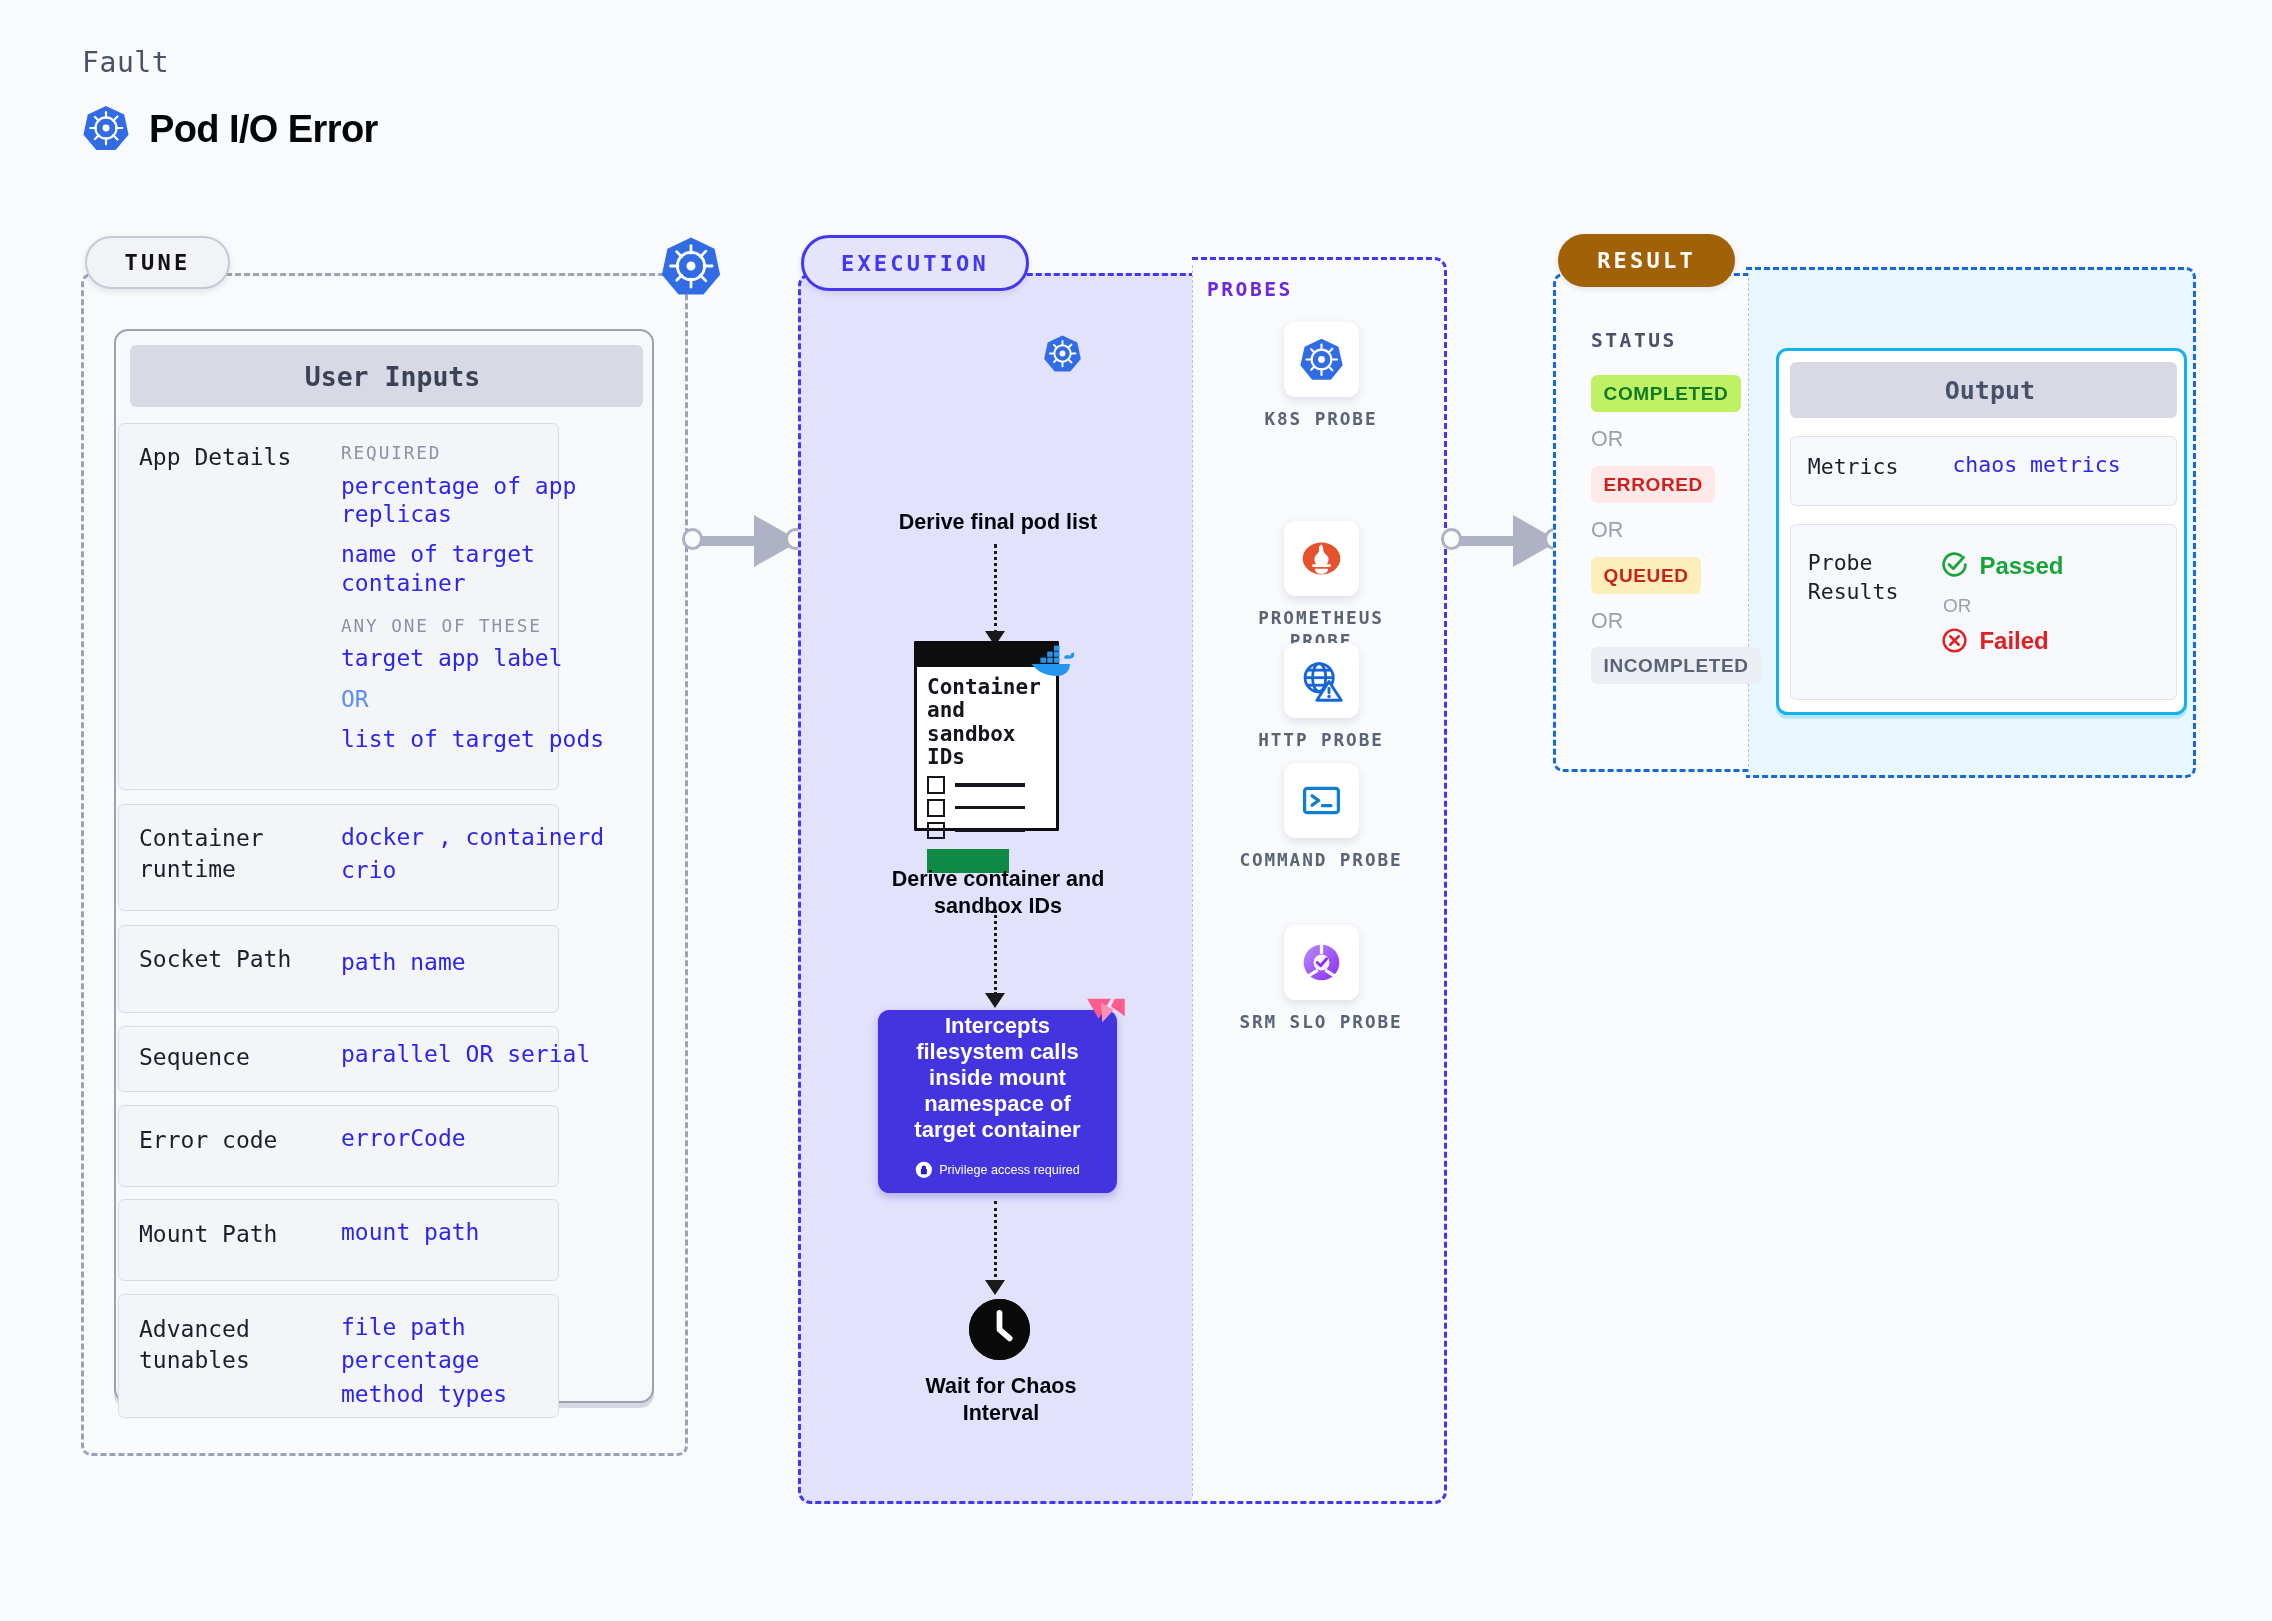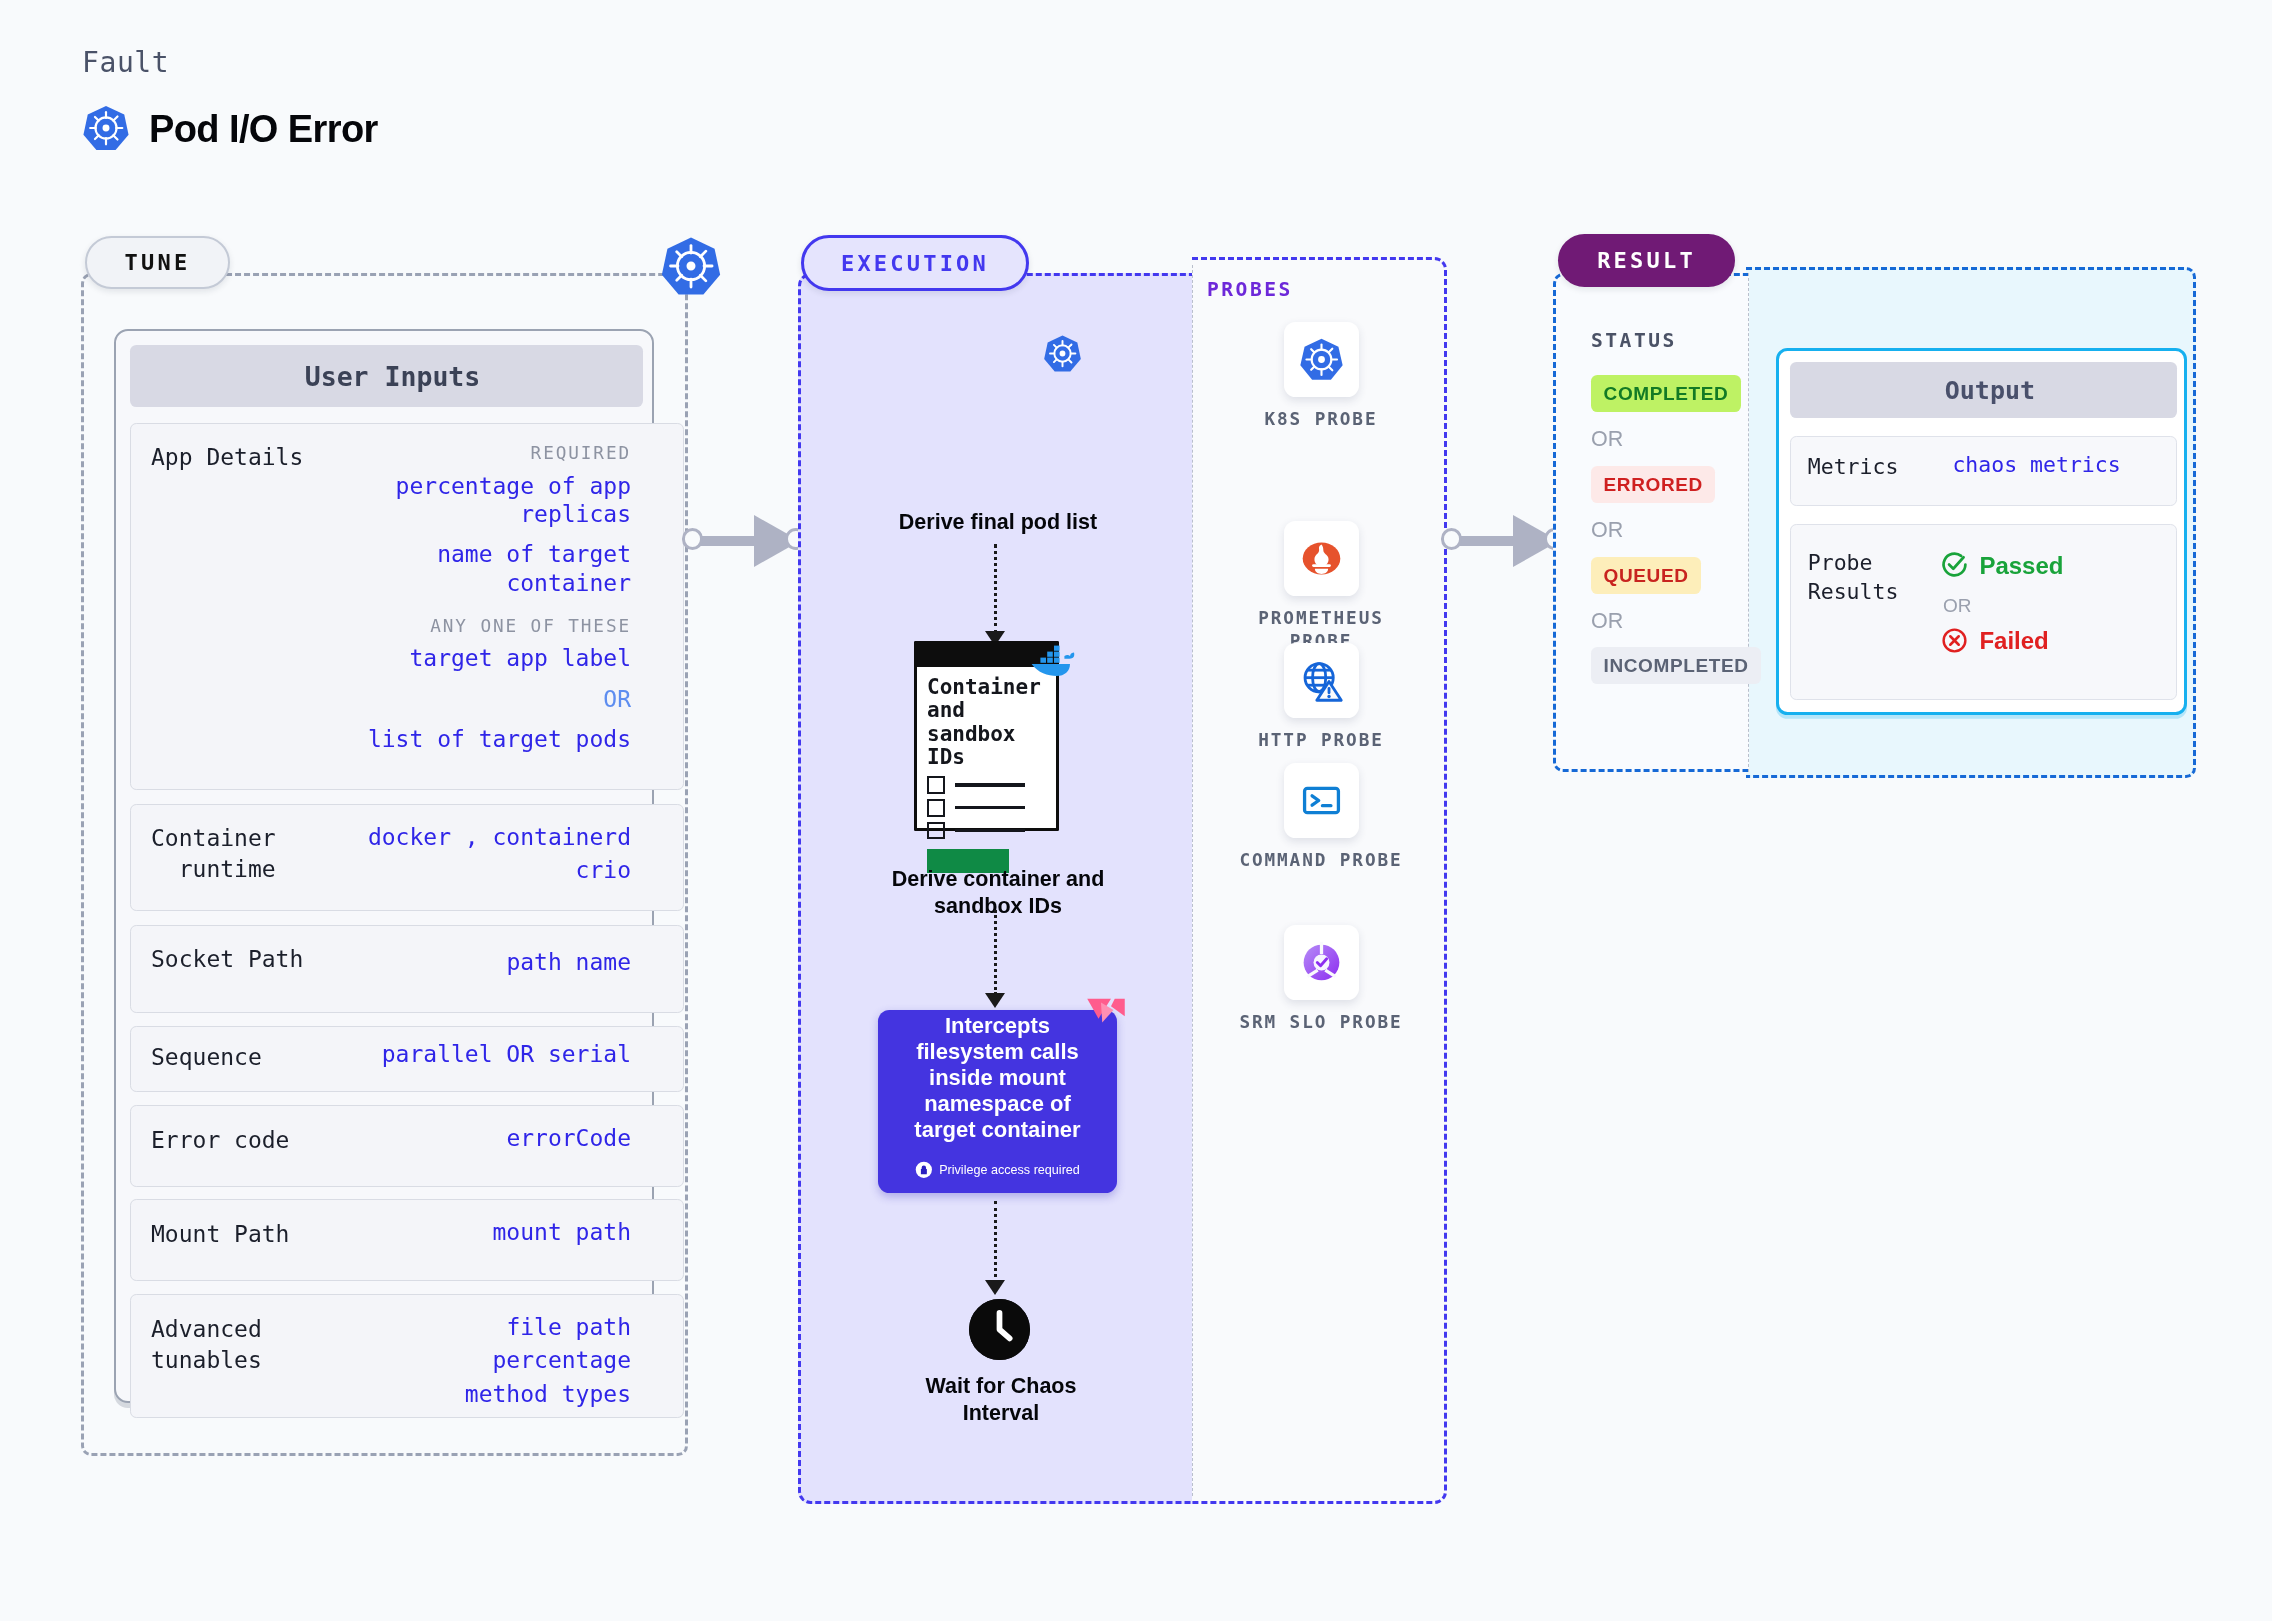--- a/index.html
+++ b/index.html
@@ -88,21 +88,21 @@
     left: 1746px; top: 267px; width: 450px; height: 511px;
     border: 3.8px dashed #1669d6; border-left: none; border-radius: 0 10px 10px 0;
     background: #e8f7fd;
   }
   #result-inner-divider {
     left: 1748px; top: 273px; width: 0; height: 499px;
     border-left: 1.9px dashed #b9bfcc;
   }
   #result-pill {
     left: 1558px; top: 234px; width: 177px; height: 53px;
-    background: #701a75; border: none; color: #fff;
+    background: #a16207; border: none; color: #fff;
   }
 
   
   .ui-card {
     position: absolute;
     background: #f7f8fb;
     border: 2.5px solid #9ba3b2;
     border-radius: 14px;
     box-shadow: 0 5px 0 rgba(150,156,170,0.35);
   }
@@ -110,22 +110,22 @@
 
   .card-header {
     position: absolute; left: 14px; top: 14px; width: 513px; height: 62px;
     background: #d8d9e4; border-radius: 6.3px;
     display: flex; align-items: center; justify-content: center;
     font-family: "DejaVu Sans Mono", monospace;
     font-size: 26.5px; font-weight: 700; color: #3b4256; padding-left: 12px;
   }
 
   .row-box {
-    position: absolute; left: 14px; width: 554px;
-    background: #f4f5f9; border: 1.3px solid #d9dce4; border-radius: 6.3px; text-align: right;
+    position: absolute; left: 2px; width: 441px;
+    background: #f4f5f9; border: 1.3px solid #d9dce4; border-radius: 6.3px;
   }
   .row-label {
     position: absolute; left: 20px; top: 17.7px;
     font-family: "DejaVu Sans Mono", monospace;
     font-size: 23px; color: #1b1f2b; line-height: 1.35; white-space: pre-line;
   }
   .row-values {
     position: absolute; left: 222px; top: 15px; width: 278px;
   }
   .sub-label {

